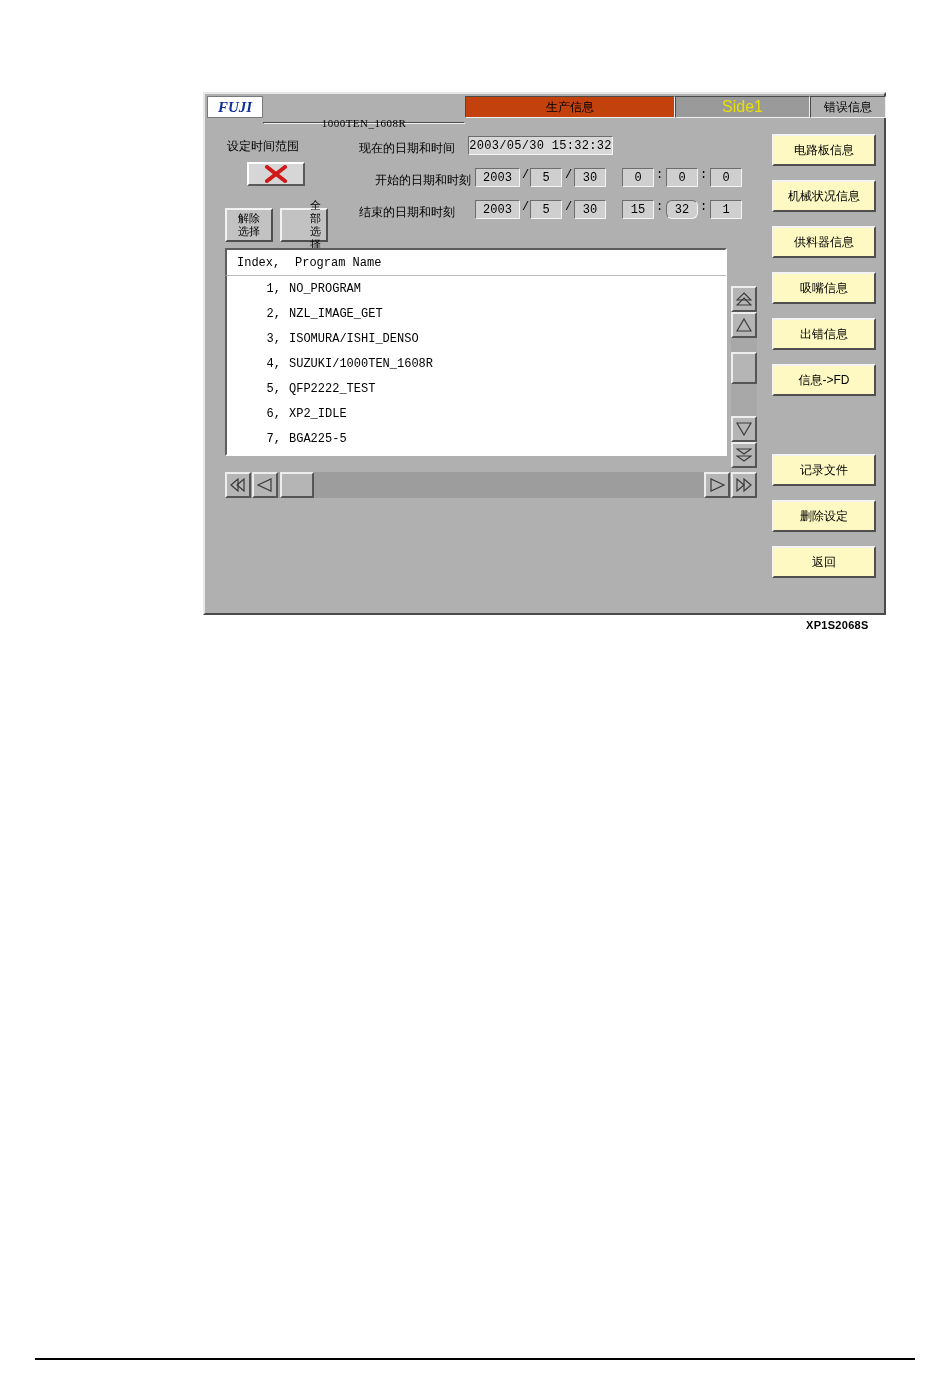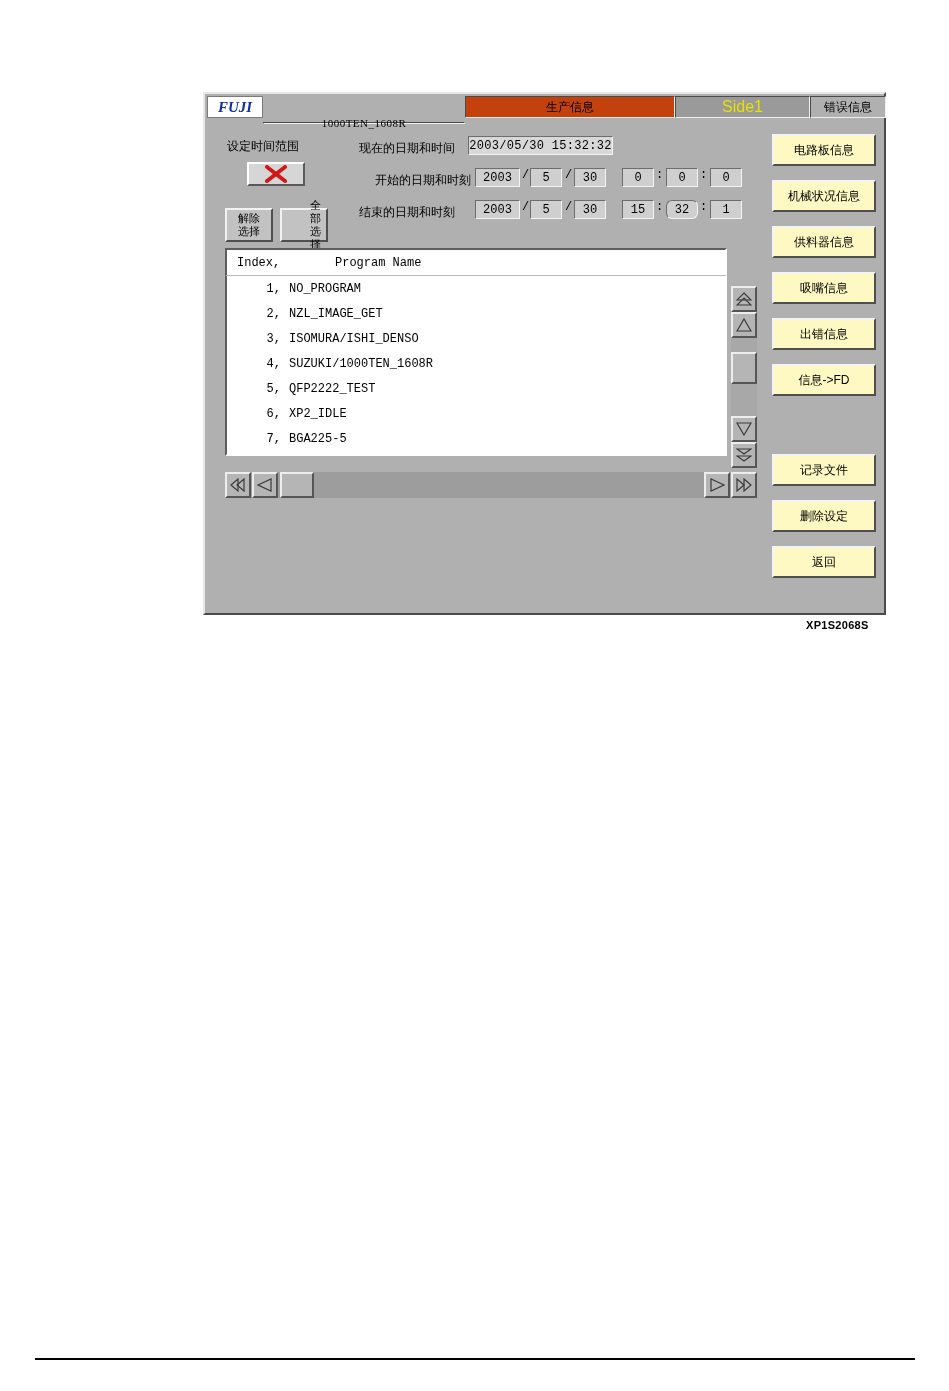--- a/index.html
+++ b/index.html
@@ -220,21 +220,20 @@
     border-top: 2px solid #5d5d5d;
     border-left: 2px solid #5d5d5d;
     border-right: 2px solid #ffffff;
     border-bottom: 1px solid #b9b9b9;
     box-sizing: border-box;
     display: flex;
     align-items: center;
     font-family: "Liberation Mono", monospace;
     font-size: 12px;
     color: #000;
-    gap: 40px;
   }
   #hdr-index { margin-left: 10px; width: 58px; }
   #hdr-name  { }
 
   #list-box {
     position: absolute;
     left: 18px;
     top: 156px;
     width: 502px;
     height: 118px;

